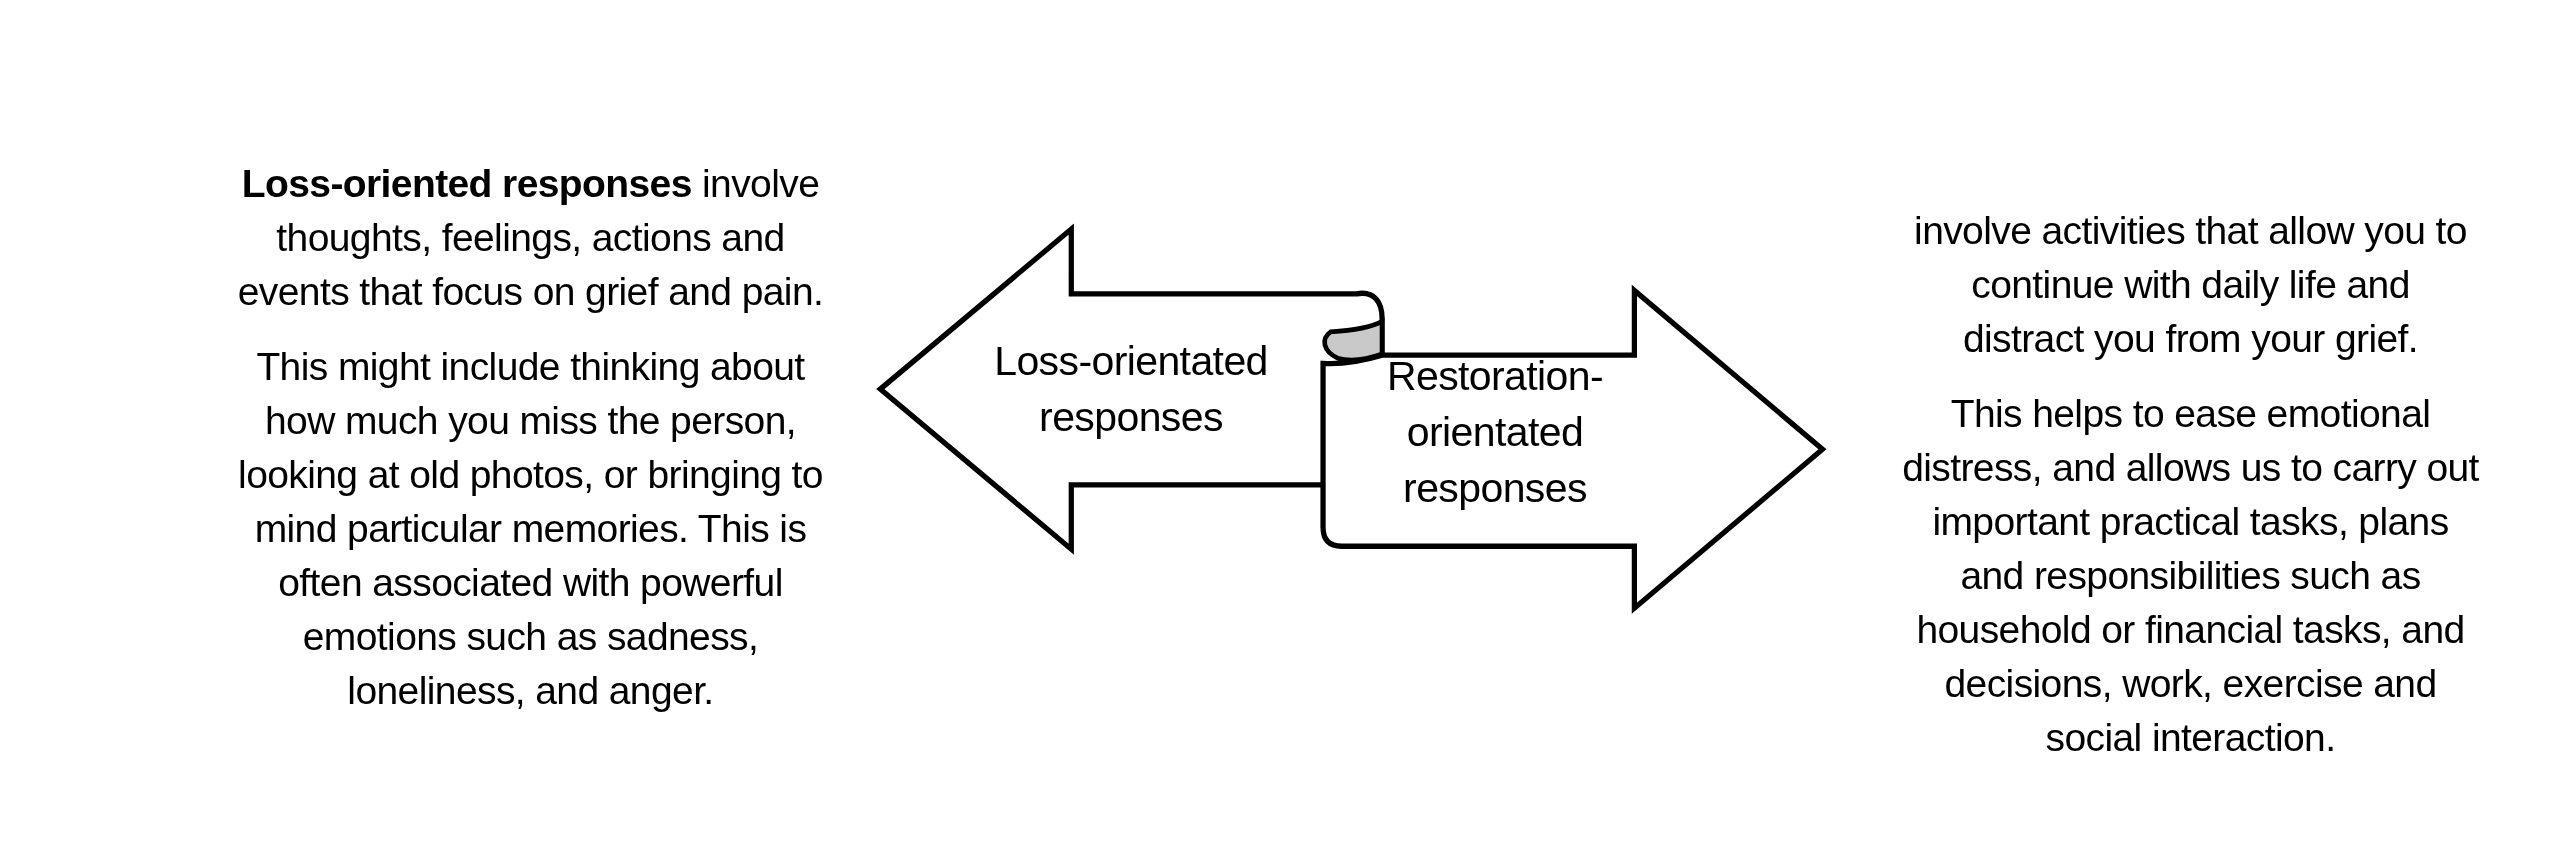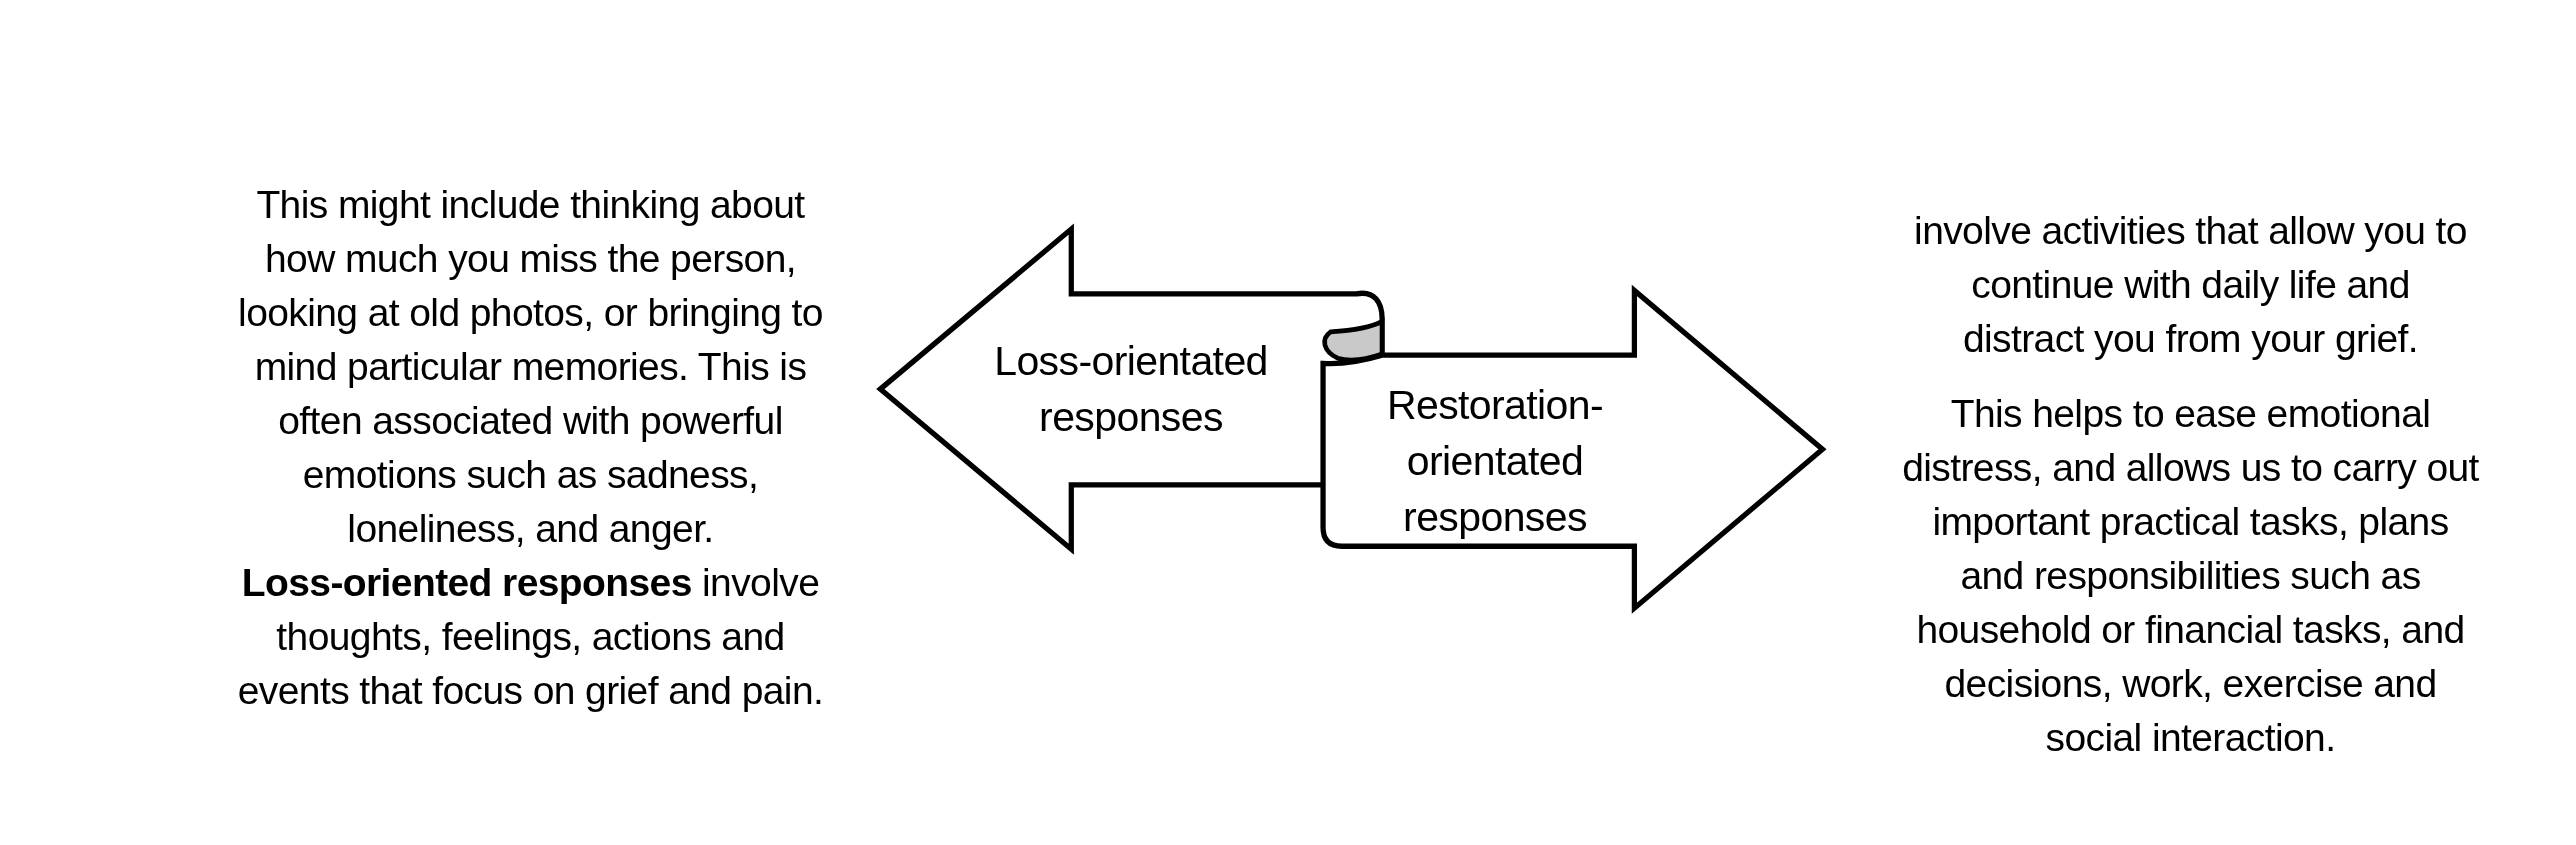--- a/index.html
+++ b/index.html
@@ -48,38 +48,38 @@
   }
   .arrow-label {
     position: absolute;
     text-align: center;
     font-size: 41px;
     line-height: 56px;
     letter-spacing: -0.6px;
     white-space: pre-line;
   }
   #loss-label        { left: 915px; top: 333px; width: 432px; }
-  #restoration-label { left: 1343px; top: 377px; width: 304px; }
+  #restoration-label { left: 1343px; top: 348px; width: 304px; }
 </style>
 </head>
 <body>
 
 <div class="canvas">
 
   <div class="tblock" id="left-panel">
+    <p class="para"><b>Loss-oriented responses</b><span> involve
+thoughts, feelings, actions and
+events that focus on grief and pain.</span></p>
     <p class="para para-2">This might include thinking about
 how much you miss the person,
 looking at old photos, or bringing to
 mind particular memories. This is
 often associated with powerful
 emotions such as sadness,
 loneliness, and anger.</p>
-    <p class="para"><b>Loss-oriented responses</b><span> involve
-thoughts, feelings, actions and
-events that focus on grief and pain.</span></p>
   </div>
 
   <svg id="diagram-svg" viewBox="0 0 4410 1448" xmlns="http://www.w3.org/2000/svg">
 
     <path stroke-width="9" d="M 1507 666 L 1834 392 L 1834 503 L 2322 503
              C 2352 497 2368 516 2366 552
              L 2366 830 L 1834 830 L 1834 940 Z" fill="#ffffff" stroke="#000000"></path>
 
     <path stroke-width="9" d="M 2366 608 L 2798 608 L 2798 497 L 3120 769 L 2798 1041 L 2798 935
              L 2297 935 Q 2265 935 2265 903 L 2265 622

